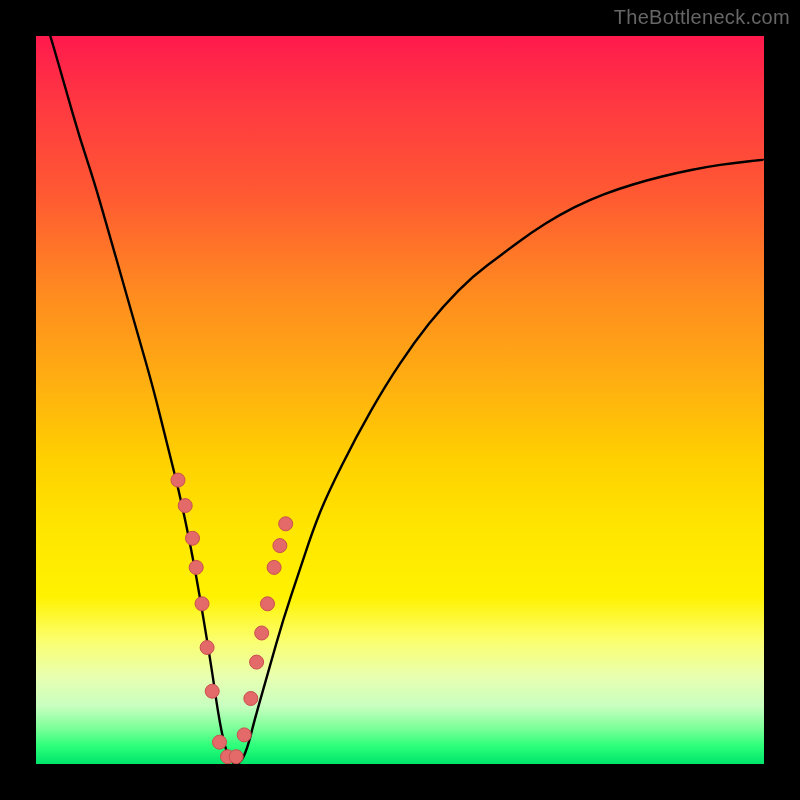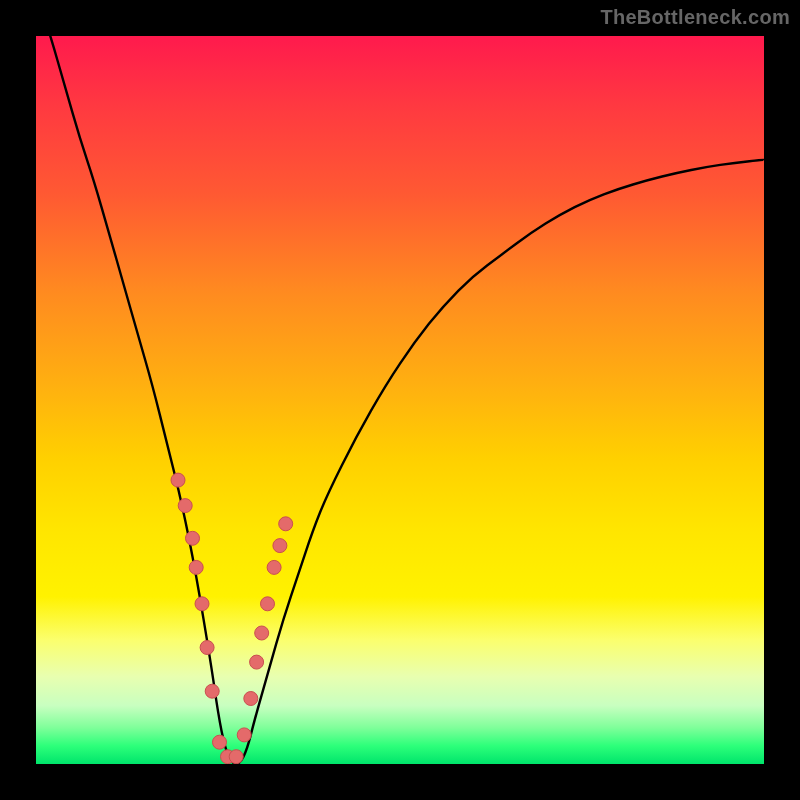--- a/index.html
+++ b/index.html
@@ -40,21 +40,21 @@
       #2dff7a 97.5%,
       #00e56b 100%
     );
   }
   .watermark {
     position: absolute;
     top: 6px;
     right: 10px;
     color: #666;
     font-size: 20px;
-    font-weight: 700;
+    font-weight: 400;
     letter-spacing: 0.3px;
     user-select: none;
   }
   svg.curve {
     position: absolute;
     left: 0;
     top: 0;
     width: 728px;
     height: 728px;
   }

